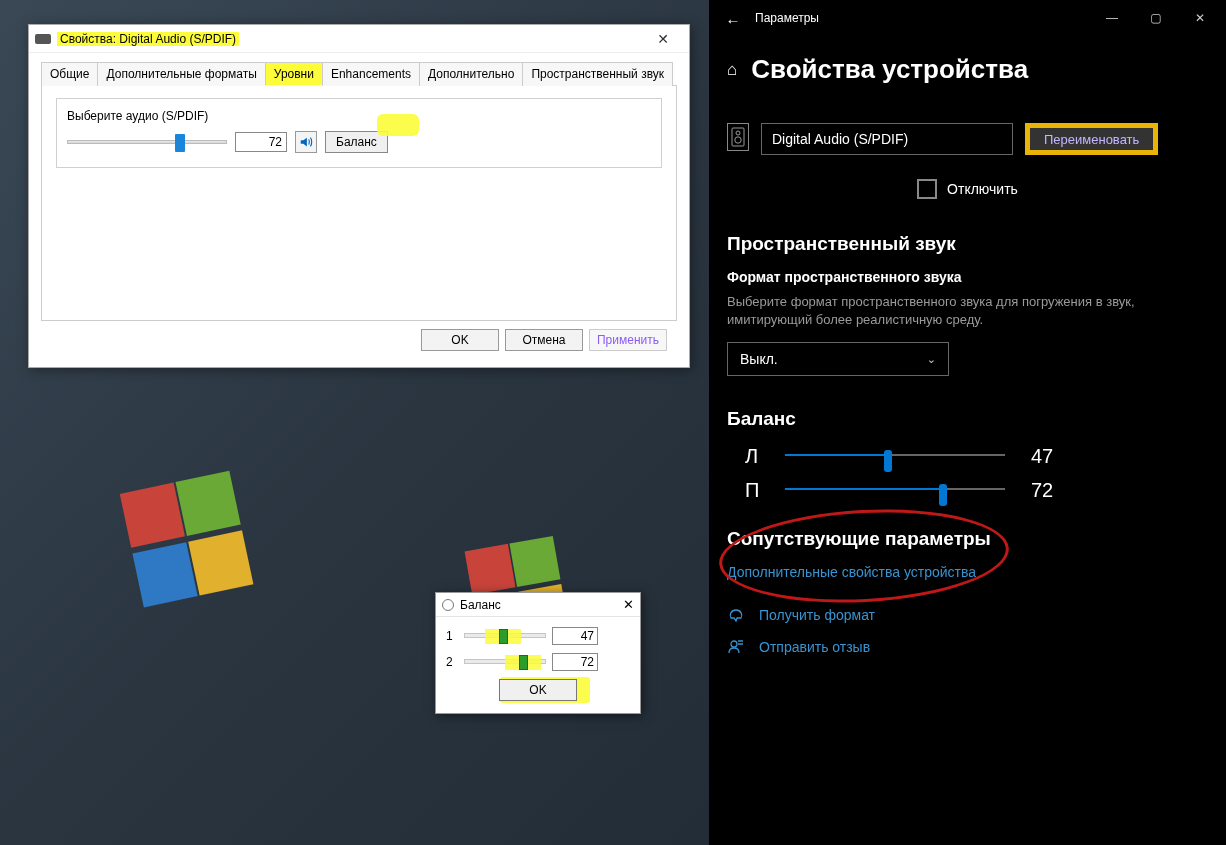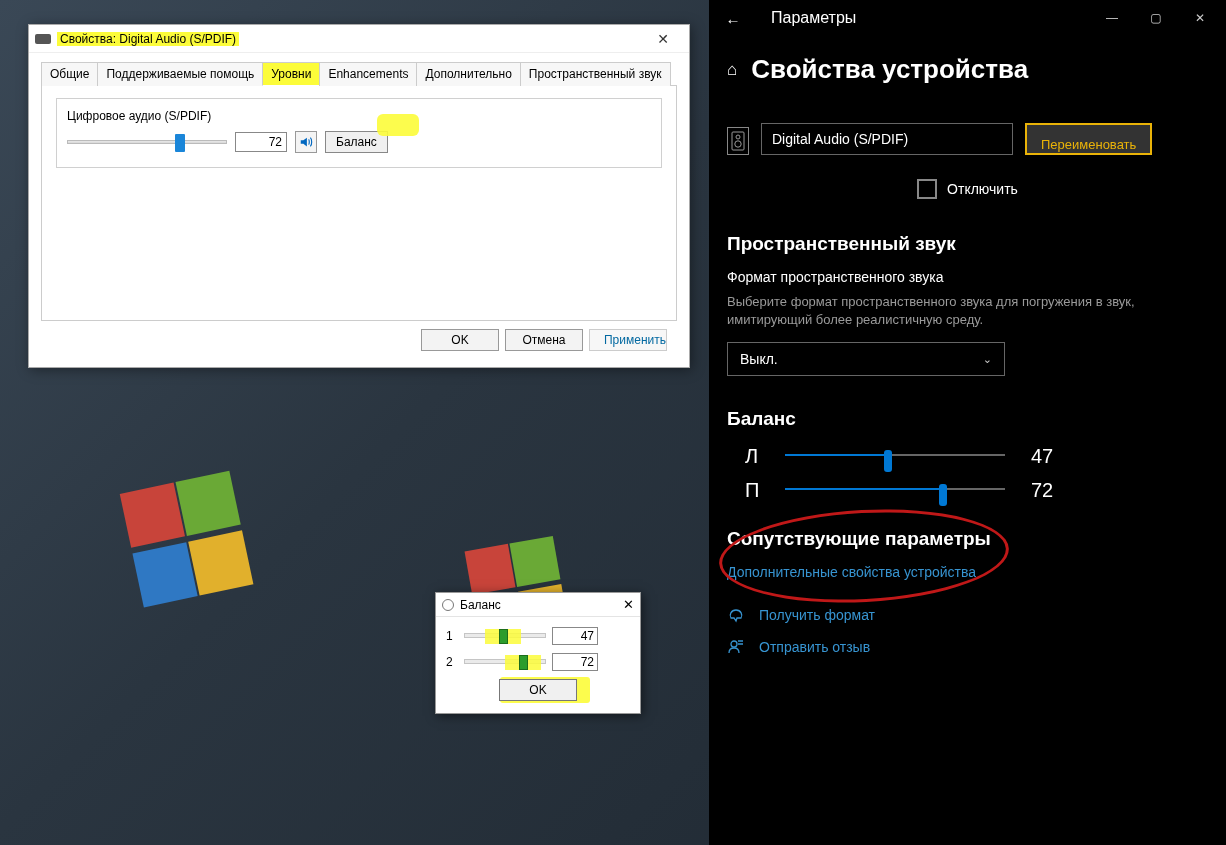--- a/index.html
+++ b/index.html
@@ -27,21 +27,21 @@
   .slider-row { display:flex; align-items:center; gap:8px;}
   .slider { position:relative; width:160px; height:18px;}
   .slider .track { position:absolute; left:0; right:0; top:7px; height:4px; background:linear-gradient(#e8e8e8,#d8d8d8); border:1px solid #bbb;}
   .slider .thumb { position:absolute; top:1px; width:10px; height:18px; background:#1a86d9; border-radius:1px;}
   .valbox { width:52px; height:20px; border:1px solid #888; text-align:right; padding:2px 4px; font-size:12px; background:#fff;}
   .spk-btn { width:22px; height:22px; border:1px solid #999; background:#f4f4f4; display:flex; align-items:center; justify-content:center; font-size:12px; color:#0067c0; cursor:pointer;}
   .bal-btn { height:22px; padding:0 10px; border:1px solid #888; background:#f0f0f0; font-size:12px; cursor:pointer;}
   .hl-brush { position:absolute; background:#fcfc3a; opacity:.9; border-radius:6px; }
   .dlg-buttons { display:flex; justify-content:flex-end; gap:6px; padding:8px 10px;}
   .btn { min-width:78px; height:22px; border:1px solid #999; background:#f3f3f3; font-size:12px; cursor:pointer;}
-  .btn:disabled { color:#0369a1; border-color:#ccc; background:#f7f7f7; cursor:default;text-align:right;}
+  .btn:disabled { color:#8b5cf6; border-color:#ccc; background:#f7f7f7; cursor:default;}
 
   
   .dlg-bal { position:absolute; left:435px; top:592px; width:206px; background:#fff; border:1px solid #999; box-shadow:2px 2px 10px rgba(0,0,0,.5); font-size:12px;}
   .dlg-bal .tt { height:24px; display:flex; align-items:center; padding:0 6px; border-bottom:1px solid #e4e4e4;}
   .dlg-bal .tt .ico{ width:12px;height:12px;border:1px solid #777;border-radius:50%;margin-right:6px;}
   .dlg-bal .tt .x{margin-left:auto;font-size:13px;cursor:pointer;}
   .dlg-bal .body{ padding:10px 10px 12px;}
   .brow{ display:flex; align-items:center; gap:6px; margin-bottom:8px;}
   .brow .num{ width:12px;}
   .mslider{ position:relative; width:82px; height:18px;}
@@ -50,37 +50,37 @@
   .mslider .th{position:absolute;top:2px;width:9px;height:15px;background:#2c9c2c;border:1px solid #1c6d1c;}
   .vbox{width:46px;height:18px;border:1px solid #888;text-align:right;padding:1px 3px;font-size:12px;}
   .okrow{display:flex;justify-content:center;}
   .okbtn{width:78px;height:22px;border:1px solid #777;background:#f0f0f0;font-size:12px;cursor:pointer;}
   .okhl{position:absolute;background:#fcfc3a;opacity:.9;border-radius:3px;}
 
   
   .settings { position:absolute; right:0; top:0; width:517px; height:845px; background:#000; color:#fff; font-size:14px;}
   .s-titlebar{height:36px;display:flex;align-items:center;padding:0 4px 0 12px;}
   .s-back{width:24px;text-align:center;font-size:15px;cursor:pointer;}
-  .s-app{margin-left:26px;font-size:16px;}
+  .s-app{margin-left:10px;font-size:12px;}
   .s-wbtn{width:44px;text-align:center;font-size:12px;color:#ccc;cursor:pointer;}
   .s-wbtns{margin-left:auto;display:flex;}
   .s-head{display:flex;align-items:center;gap:14px;padding:18px 18px 22px;}
   .s-home{font-size:17px;}
   .s-h1{font-size:26px;font-weight:600;}
   .s-section{padding:0 18px;}
-  .dev-row{display:flex;align-items:flex-end;gap:12px;margin-bottom:24px;margin-top:16px;}
+  .dev-row{display:flex;align-items:flex-start;gap:12px;margin-bottom:24px;margin-top:16px;}
   .dev-ico{width:22px;height:28px;border:1px solid #888;display:flex;align-items:center;justify-content:center;font-size:11px;color:#aaa;}
   .dev-input{flex:0 0 252px;height:32px;background:#000;border:1px solid #666;color:#fff;padding:0 10px;font-size:14px;}
-  .rn-btn{height:32px;padding:12px 14px;background:#333;border:2px solid #eab308;color:#eab308;font-size:13px;cursor:pointer;}
+  .rn-btn{height:32px;padding:3px 14px;background:#333;border:5px solid #eab308;color:#c4b5fd;font-size:13px;cursor:pointer;}
   .chk-row{display:flex;align-items:center;gap:10px;margin-bottom:34px;justify-content:center;}
   .chk{width:20px;height:20px;border:2px solid #888;cursor:pointer;}
   .s-h2{font-size:19px;font-weight:600;margin-bottom:14px;}
-  .s-sub{font-size:14px;margin-bottom:8px;font-weight:400;}
+  .s-sub{font-size:14px;margin-bottom:8px;font-weight:700;}
   .s-desc{font-size:13px;color:#9a9a9a;line-height:1.35;margin-bottom:14px;}
-  .dd{position:relative;width:278px;height:34px;border:1px solid #666;display:flex;align-items:center;padding:0 12px;font-size:14px;cursor:pointer;margin-bottom:32px;}
+  .dd{position:relative;width:222px;height:34px;border:1px solid #666;display:flex;align-items:center;padding:0 12px;font-size:14px;cursor:pointer;margin-bottom:32px;}
   .dd .chev{margin-left:auto;font-size:11px;color:#ccc;}
   .bal-wrap{margin-bottom:26px;}
   .bal-row{display:flex;align-items:center;gap:18px;margin-bottom:10px;padding-left:18px;}
   .bal-lbl{font-size:20px;width:22px;}
   .wslider{position:relative;flex:0 0 220px;height:24px;}
   .wslider .tr{position:absolute;left:0;right:0;top:10px;height:2px;background:#666;}
   .wslider .fill{position:absolute;left:0;top:10px;height:2px;background:#0078d4;}
   .wslider .th{position:absolute;top:6px;width:8px;height:22px;background:#0078d4;border-radius:3px;}
   .bal-val{font-size:20px;margin-left:8px;}
   .link{color:#3794d1;font-size:14px;cursor:pointer;display:block;margin-bottom:14px;}
@@ -100,29 +100,29 @@
 
 <div class="dlg-props">
   <div class="dlg-title">
     <span class="tico"></span>
     <span class="txt hl">Свойства: Digital Audio (S/PDIF)</span>
     <span class="dlg-close">✕</span>
   </div>
   <div class="dlg-body">
     <div class="tabs" id="tabs-row">
         <div class="tab">Общие</div>
-        <div class="tab">Поддерживаемые помощь</div>
+        <div class="tab">Дополнительные форматы</div>
         <div class="tab active hl" style="background: rgb(252, 252, 58);">Уровни</div>
         <div class="tab">Enhancements</div>
         <div class="tab">Дополнительно</div>
         <div class="tab">Пространственный звук</div>
       </div>
     <div class="tabpane" style="position:relative;">
       <div class="grp">
-        <div class="grp-title">Цифровое аудио (S/PDIF)</div>
+        <div class="grp-title">Выберите аудио (S/PDIF)</div>
         <div class="slider-row">
           <div class="slider">
             <div class="track"></div>
             <div class="thumb" id="main-thumb" style="left: 108px;"></div>
           </div>
           <input class="valbox" value="72" style="">
           <div class="spk-btn">
             <svg width="14" height="14" viewBox="0 0 16 16">
                 <path fill="#0067c0" d="M2 6h3l4-3v10l-4-3H2z"></path>
                 <path fill="none" stroke="#0067c0" stroke-width="1.3" d="M11 5c1 1 1 5 0 6M13 3c2 2 2 8 0 10"></path>

